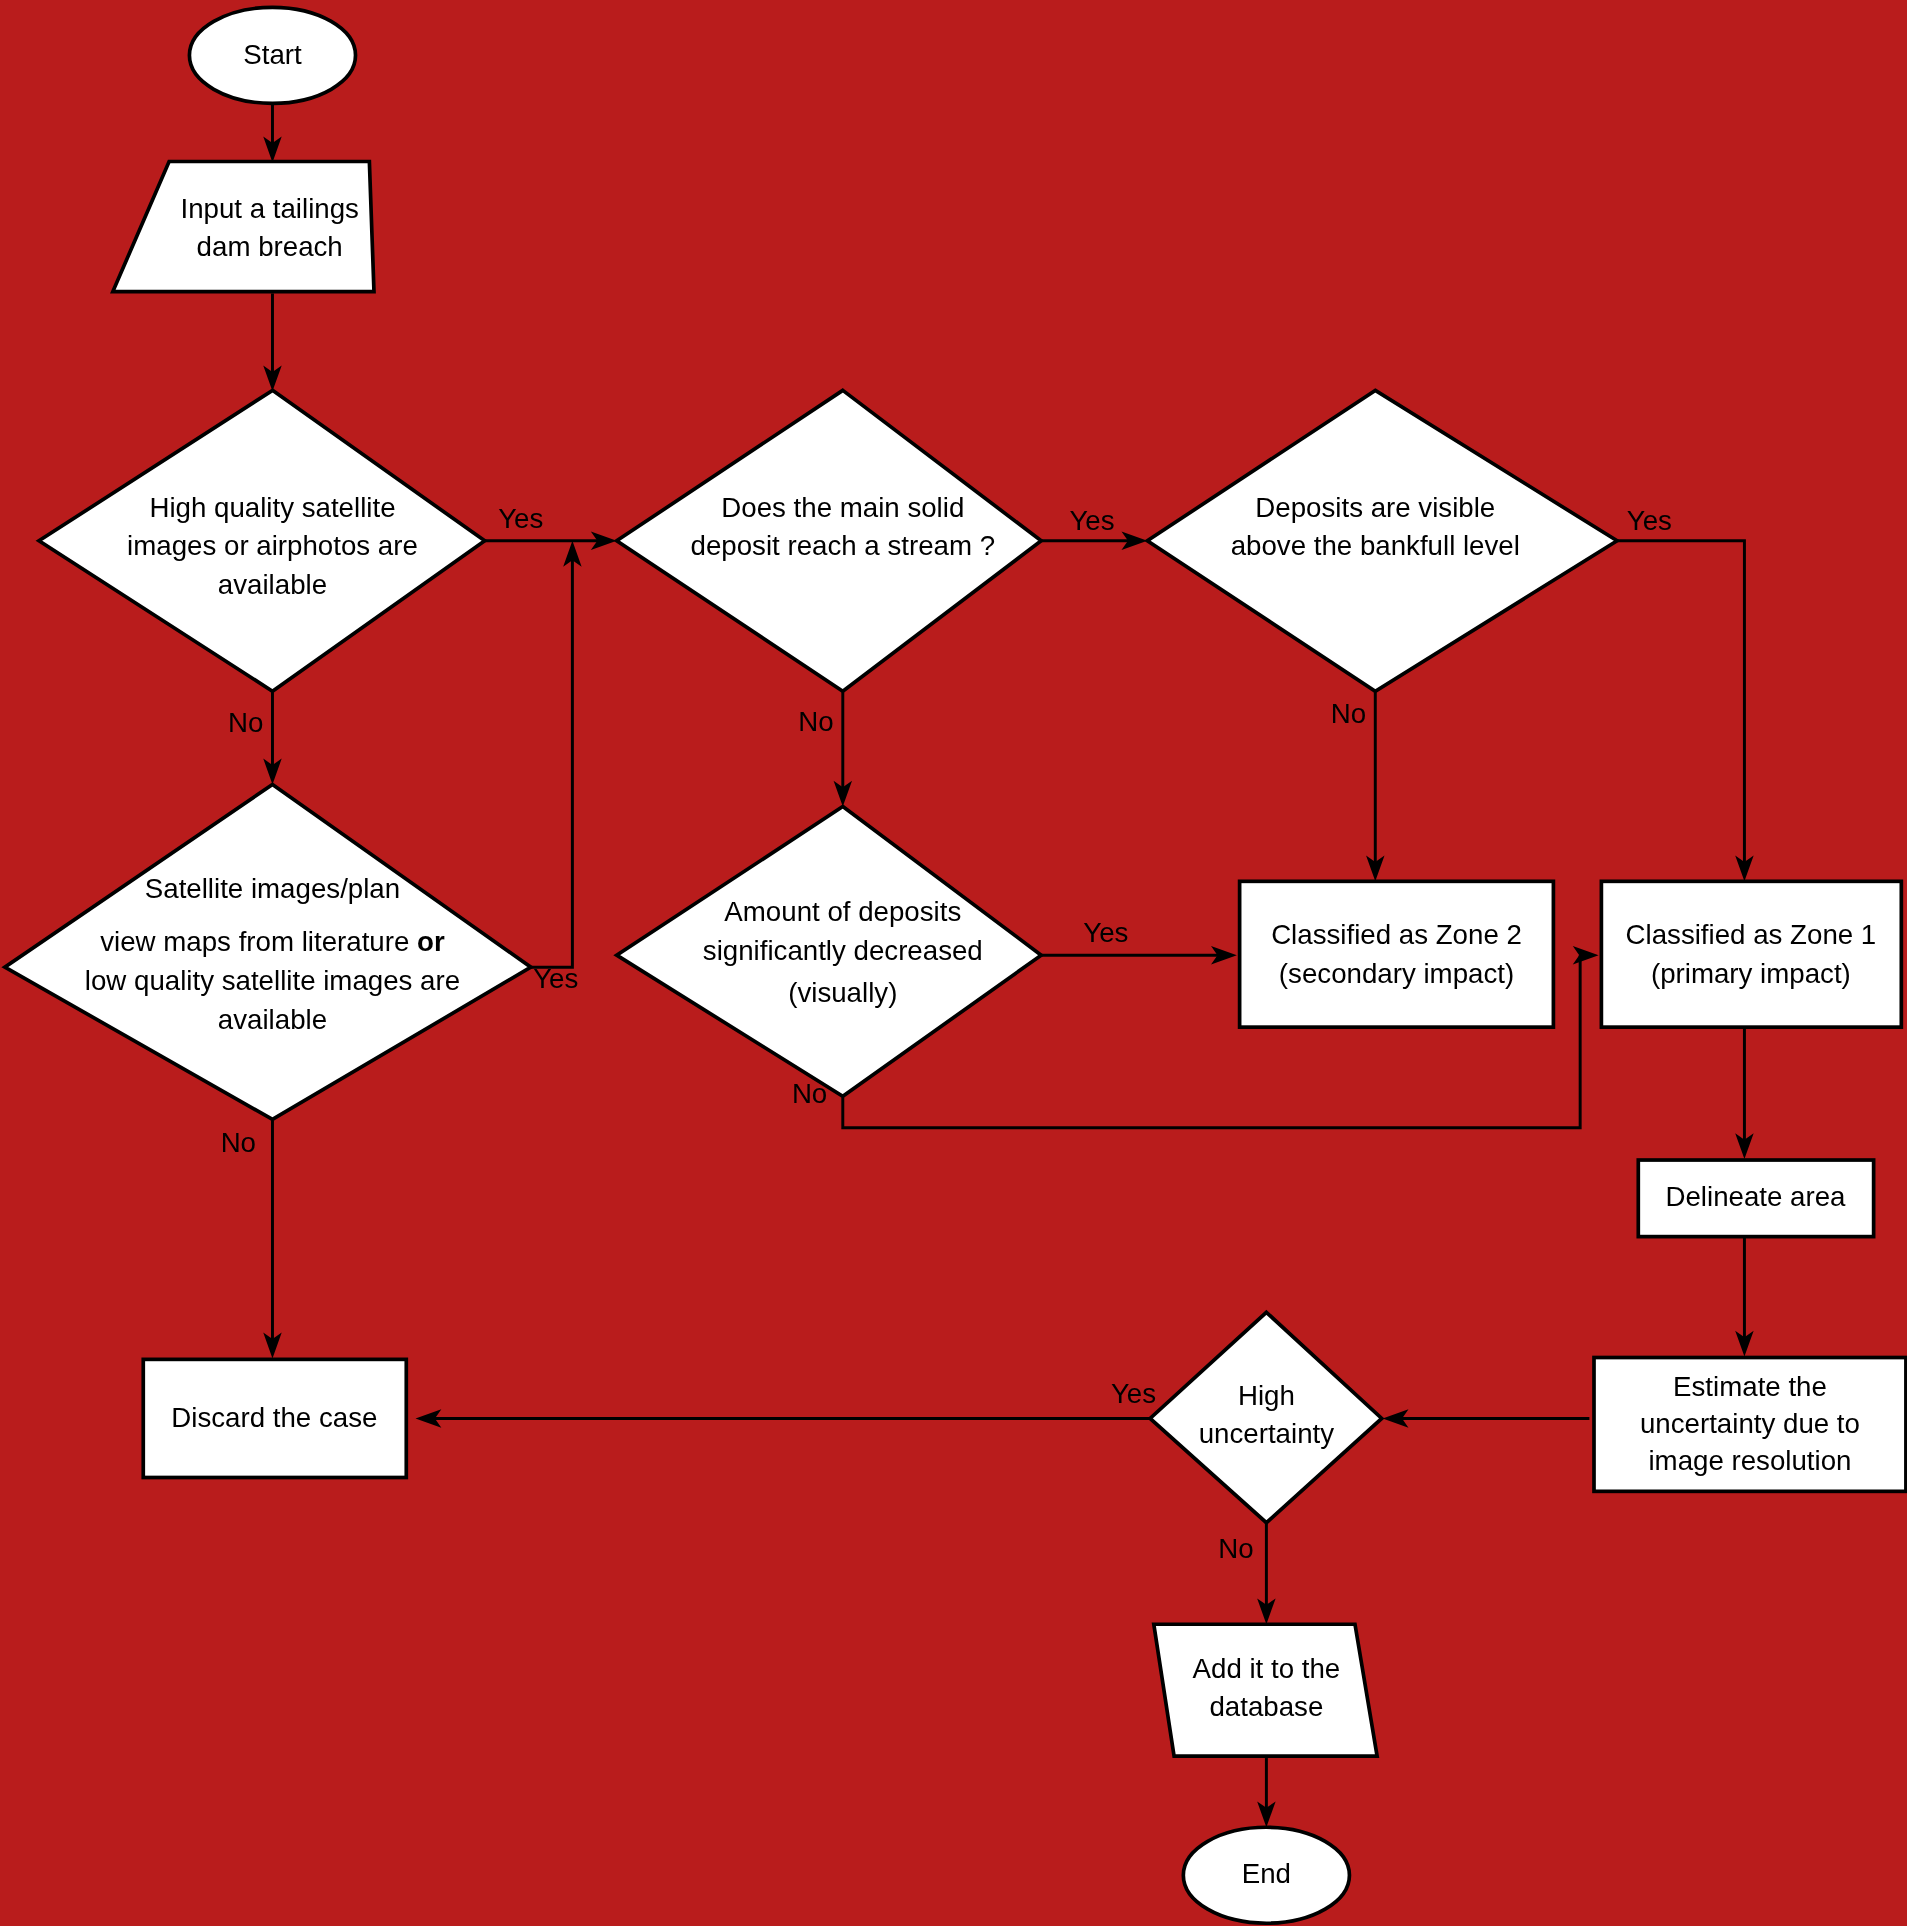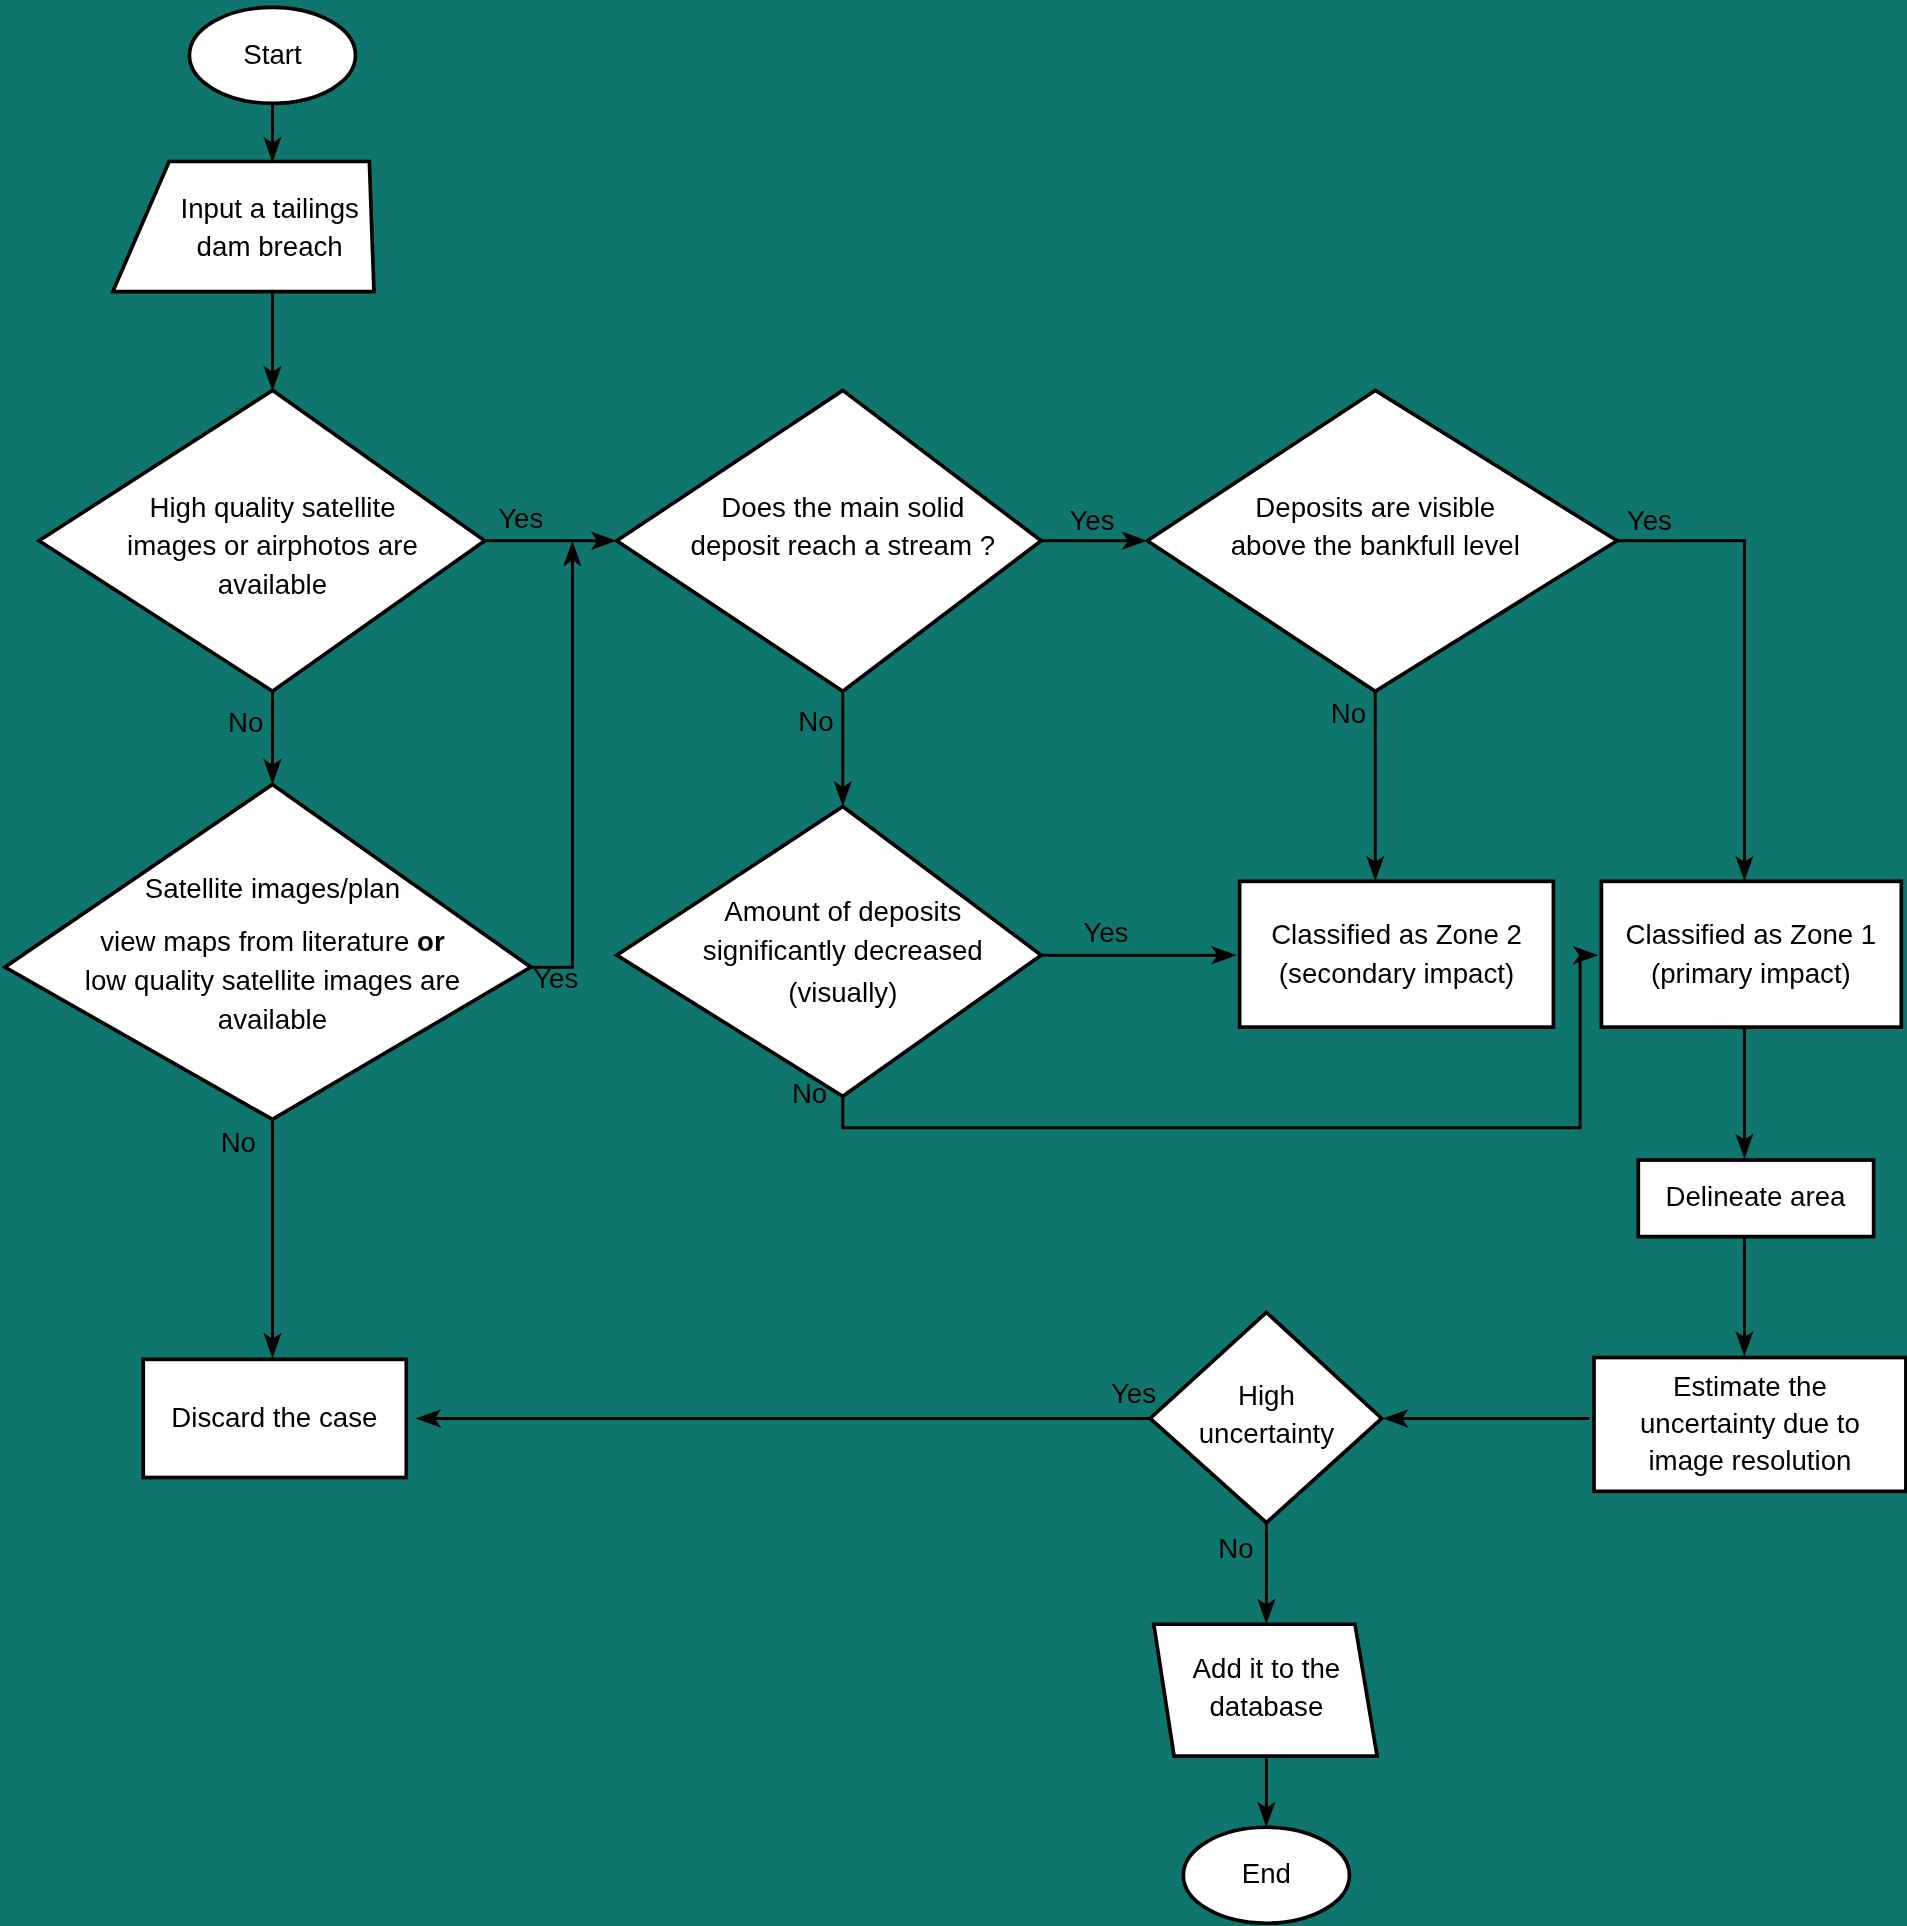--- a/index.html
+++ b/index.html
@@ -7,21 +7,21 @@
     padding: 0;
     background: #ffffff;
   }
   body {
     font-family: "Liberation Sans", sans-serif;
   }
   #flowchart-root {
     position: relative;
     width: 1908px;
     height: 1926px;
-    background: #0f766e;
+    background: #b91c1c;
     overflow: hidden;
   }
   #flow-svg {
     position: absolute;
     top: 0;
     left: 0;
     width: 1908px;
     height: 1926px;
   }
   .shape-stroke {

